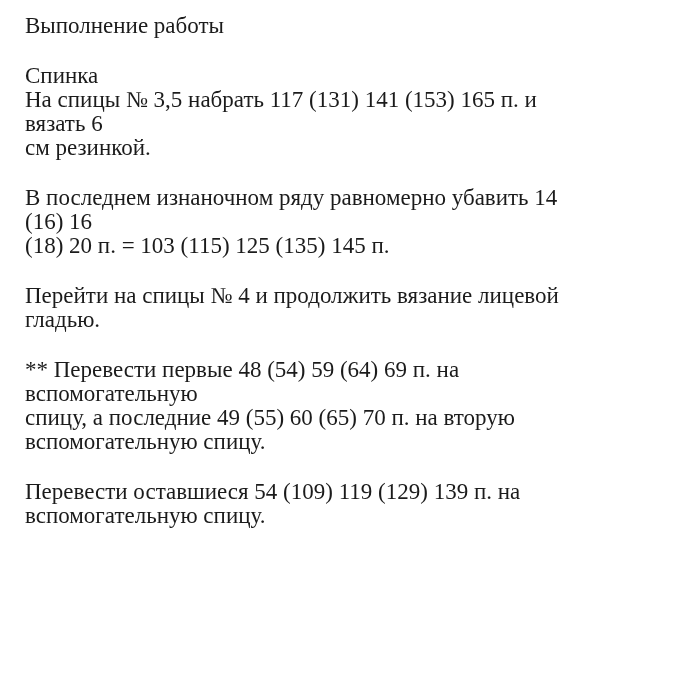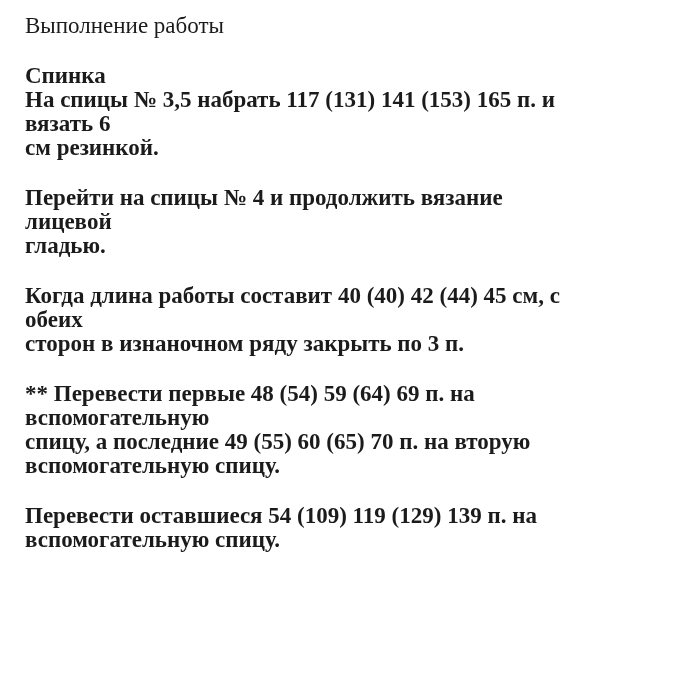--- a/index.html
+++ b/index.html
@@ -23,39 +23,38 @@
   }
   .doc-title {
     margin: 0 0 26px 0;
     font-size: 23px;
     font-weight: normal;
     line-height: 24px;
   }
   .doc-paragraph {
     margin: 0 0 26px 0;
     white-space: pre-line;
-    font-weight: bold;
   }
 </style>
 </head>
 <body>
 
 <main class="doc-page">
   <h1 class="doc-title">Выполнение работы</h1>
 
   <p class="doc-paragraph">Спинка
 На спицы № 3,5 набрать 117 (131) 141 (153) 165 п. и вязать 6
 см резинкой.</p>
 
+  <p class="doc-paragraph">В последнем изнаночном ряду равномерно убавить 14 (16) 16
+(18) 20 п. = 103 (115) 125 (135) 145 п.</p>
 
   <p class="doc-paragraph">Перейти на спицы № 4 и продолжить вязание лицевой
 гладью.</p>
 
-  <p class="doc-paragraph">Когда длина работы составит 40 (40) 42 (44) 45 см, с обеих
-сторон в изнаночном ряду закрыть по 3 п.</p>
 
   <p class="doc-paragraph">** Перевести первые 48 (54) 59 (64) 69 п. на вспомогательную
 спицу, а последние 49 (55) 60 (65) 70 п. на вторую
 вспомогательную спицу.</p>
 
 
   <p class="doc-paragraph">Перевести оставшиеся 54 (109) 119 (129) 139 п. на
 вспомогательную спицу.</p>
 
 </main>

